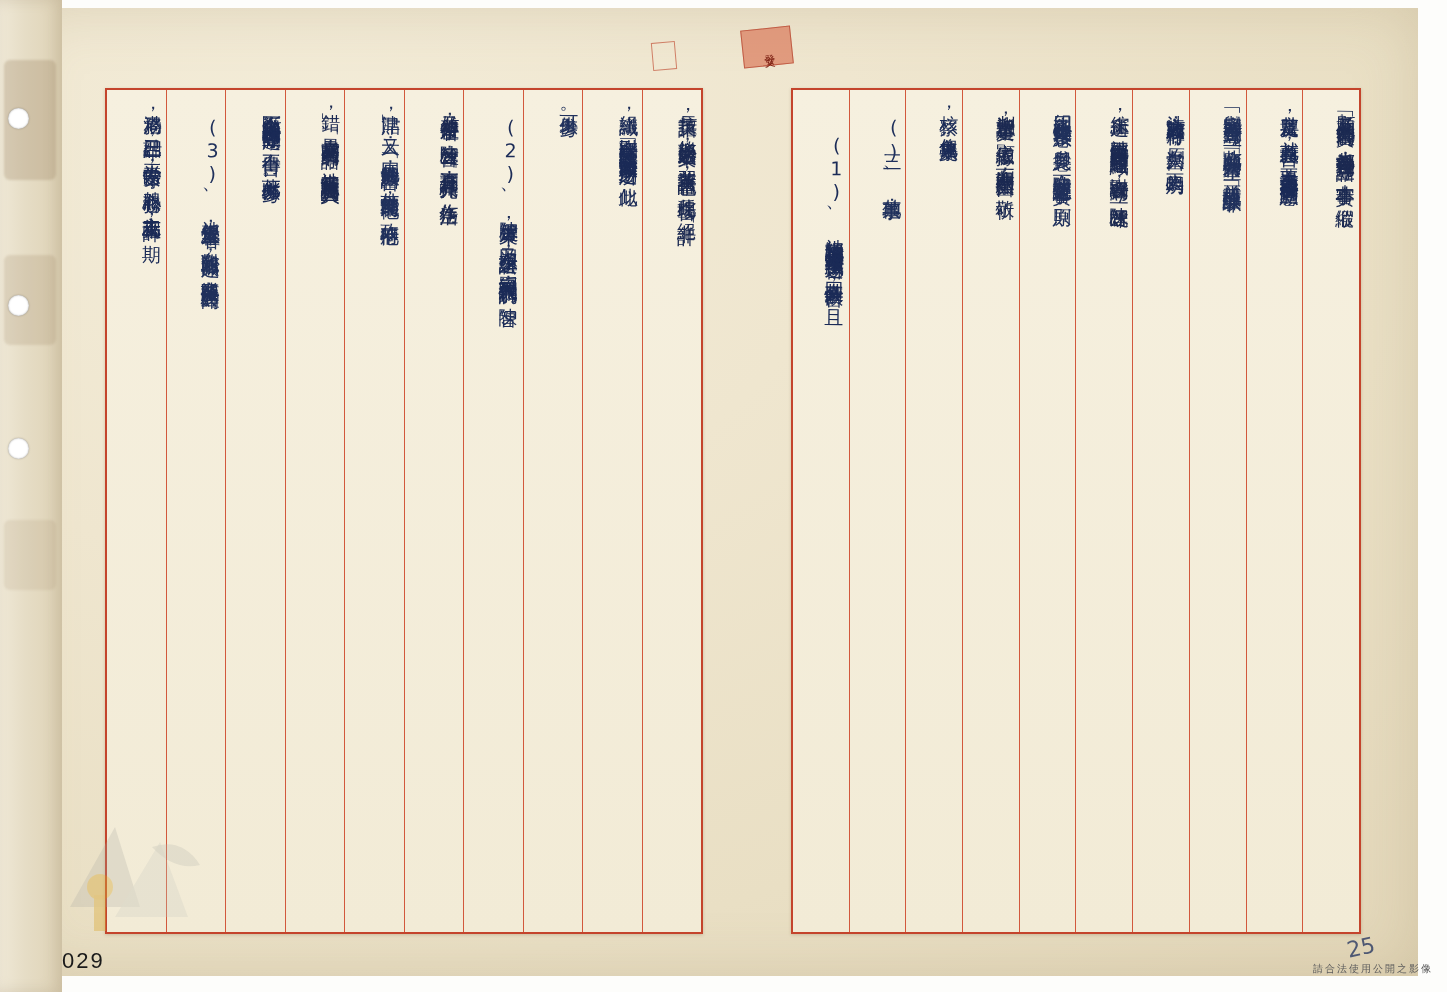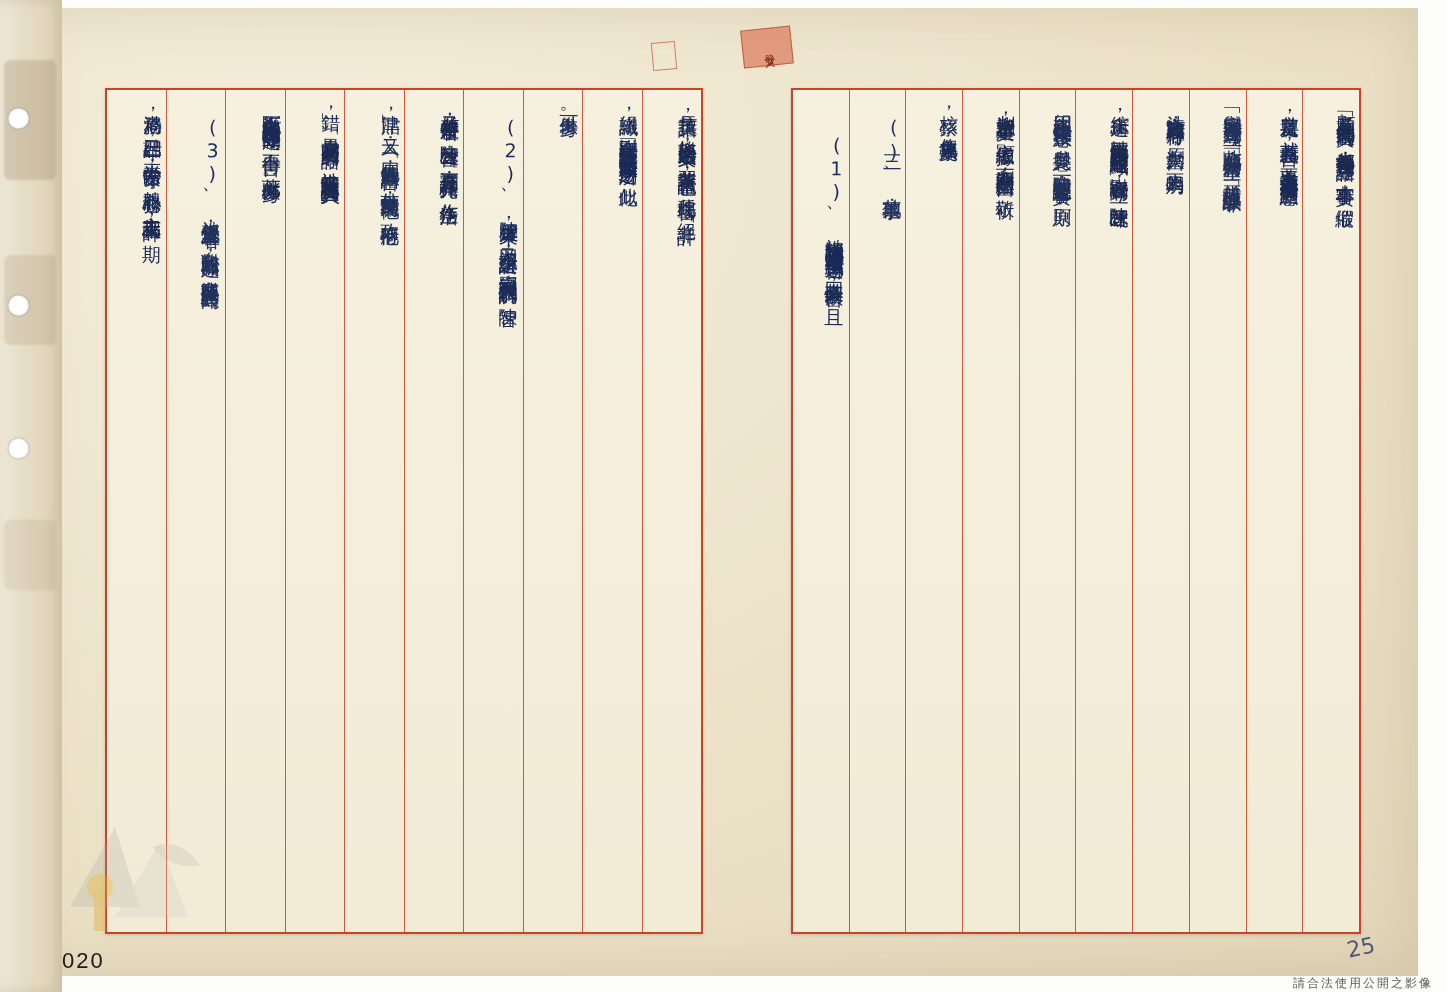--- a/index.html
+++ b/index.html
@@ -156,22 +156,22 @@
     left: 62px;
     bottom: 18px;
     font-size: 22px;
     color: #1a1a1a;
     letter-spacing: 2px;
     font-family: "Liberation Sans", sans-serif;
   }
   .footer-note {
     position: absolute;
     right: 14px;
-    bottom: 0;
-    font-size: 12px;
+    bottom: 16px;
+    font-size: 10px;
     color: #5b5b5b;
     letter-spacing: 2px;
     font-family: "DejaVu Sans", sans-serif;
   }
 
   
   .watermark {
     position: absolute;
     left: 60px;
     bottom: 55px;
@@ -270,16 +270,16 @@
   <div class="scribble">25</div>
 
   <svg class="watermark" viewBox="0 0 170 150">
     <polygon points="10,120 55,40 80,120" fill="#a8a8a0" opacity="0.55"></polygon>
     <polygon points="55,130 100,55 128,130" fill="#c9c9c0" opacity="0.6"></polygon>
     <circle cx="40" cy="100" r="13" fill="#d9a832" opacity="0.85"></circle>
     <rect x="34" y="108" width="12" height="36" fill="#d9a832" opacity="0.85"></rect>
     <path d="M92,60 q30,-10 48,18 q-26,6 -48,-18 z" fill="#b8b8ae" opacity="0.6"></path>
   </svg>
 
-  <div class="page-num">020</div>
+  <div class="page-num">029</div>
   <div class="footer-note">請合法使用公開之影像</div>
 
 </div>
 
 </body></html>

